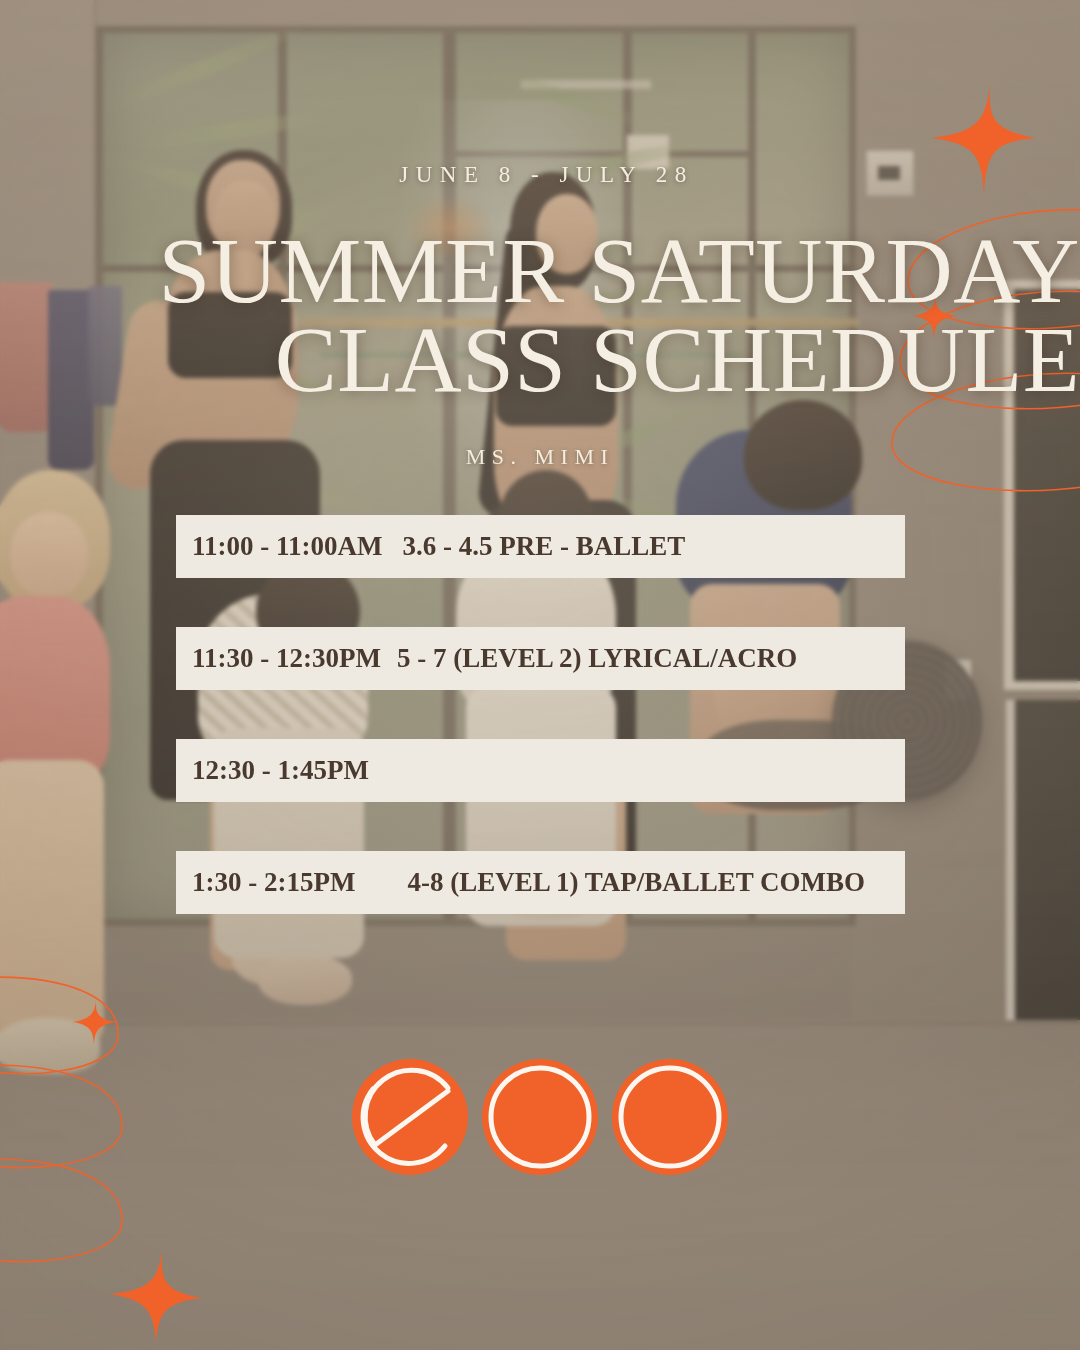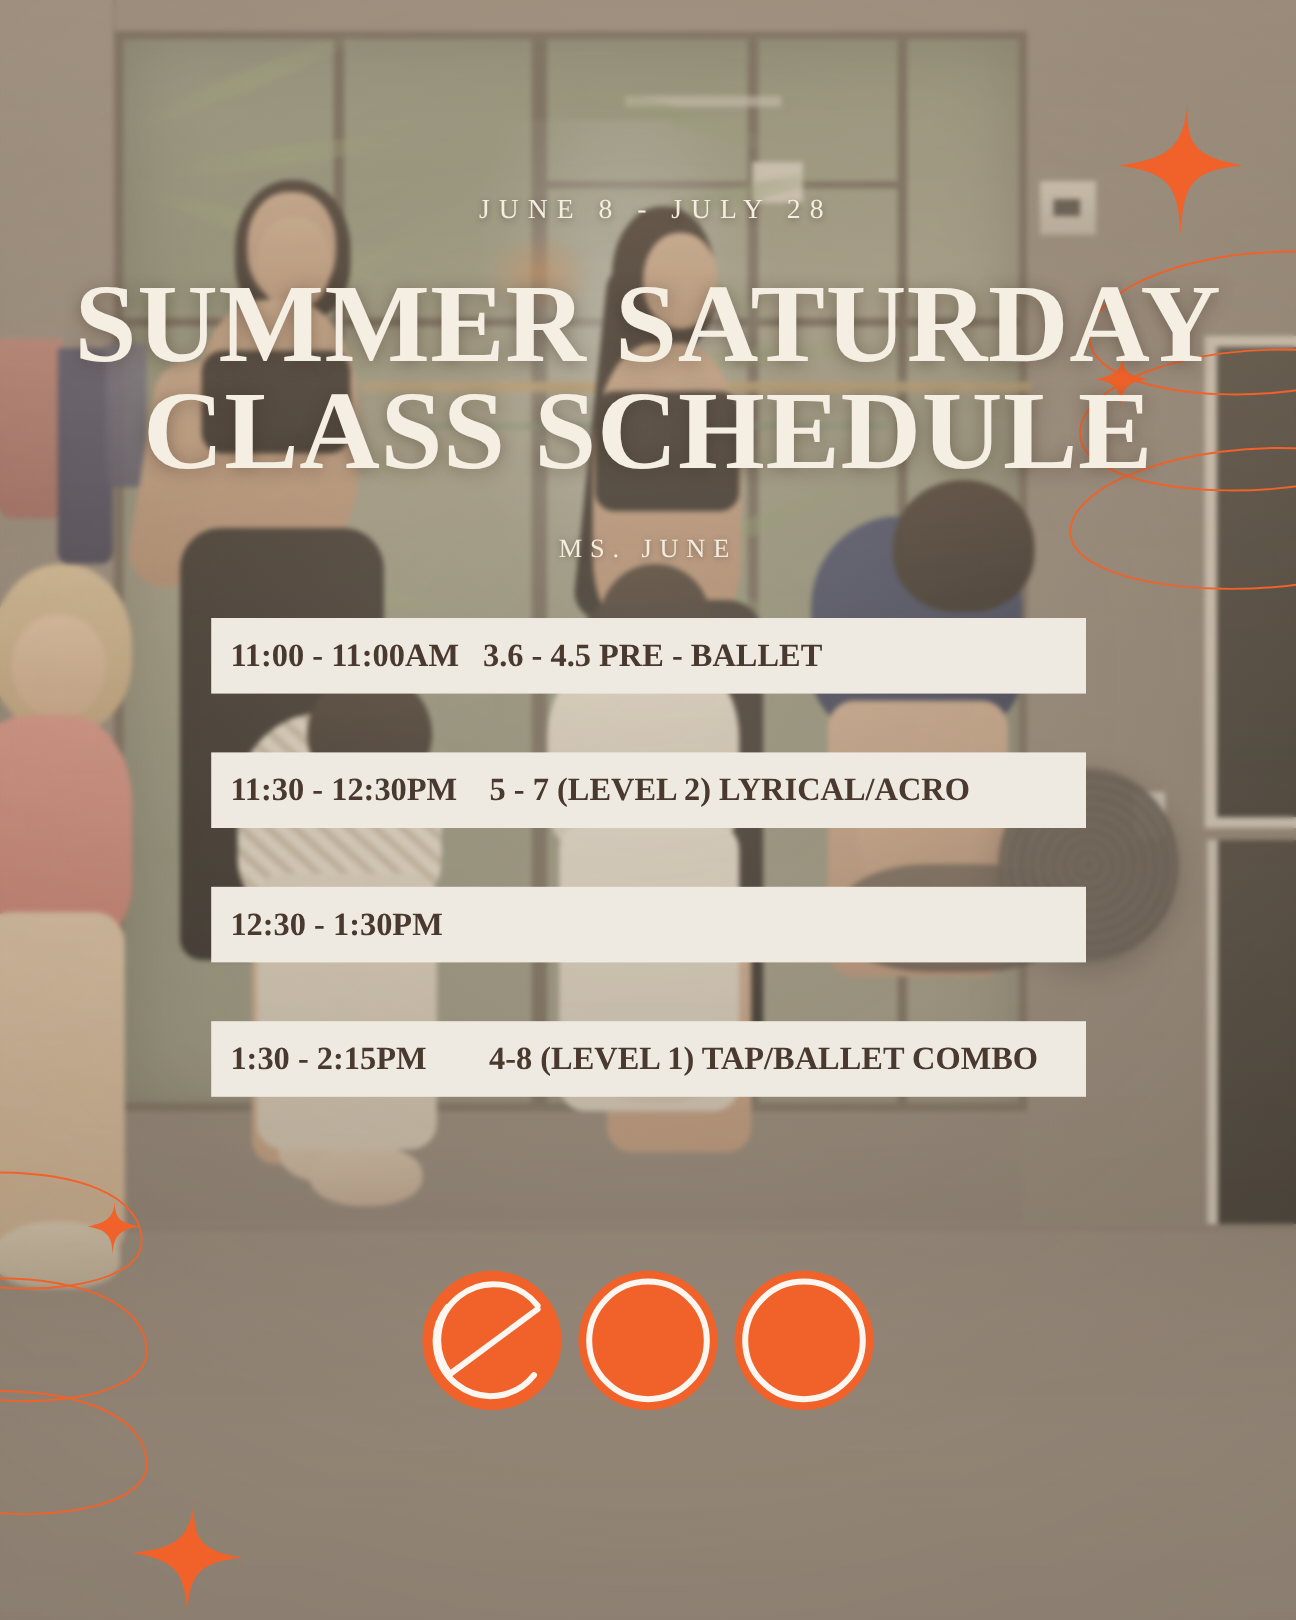--- a/index.html
+++ b/index.html
@@ -280,23 +280,23 @@
     text-align:center;
     font-family:"Liberation Serif", serif;
     font-size:23px; font-weight:400;
     letter-spacing:7.5px;
     color:#f4ede1;
     text-shadow:0 1px 5px rgba(60,45,32,.45);
   }
 
   .title {
     position:absolute; left:0; right:0; top:226px;
-    text-align:center;
+    text-align:right;
     font-family:"Liberation Serif", serif;
-    font-weight:700;
+    font-weight:400;
     font-size:93px;
     line-height:0.96;
     letter-spacing:0.5px;
     color:#f5efe3;
     text-shadow:0 2px 14px rgba(60,44,30,.42);
   }
   .title .l2 { display:block; }
 
   .instructor {
     position:absolute; left:0; right:0; top:444px;
@@ -326,21 +326,21 @@
   }
   .row .cls {
     font-family:"Liberation Serif", serif;
     font-weight:700;
     font-size:27px;
     color:#4a392e;
     white-space:nowrap;
   }
   
   .row.r1 .cls { margin-left:20px; }
-  .row.r2 .cls { margin-left:27px; }
+  .row.r2 .cls { margin-left:16px; }
   .row.r3 .cls { margin-left:44px; }
   .row.r4 .cls { margin-left:52px; }
   .row.r4 { }
 
   .logo {
     position:absolute; left:0; right:0; top:1055px;
     display:flex; justify-content:center; align-items:center;
     gap:6px;
   }
   .logo svg { display:block; }
@@ -490,33 +490,33 @@
 
   <div class="content">
 
     <div class="eyebrow">JUNE 8 - JULY 28</div>
 
     <h1 class="title">
       <span class="l1">SUMMER SATURDAY</span>
       <span class="l2">CLASS SCHEDULE</span>
     </h1>
 
-    <div class="instructor">MS. JUNE</div>
+    <div class="instructor">MS. MIMI</div>
 
     <div class="schedule">
       <div class="row r1">
         <span class="time">11:00 - 11:00AM</span>
         <span class="cls">3.6 - 4.5 PRE - BALLET</span>
       </div>
       <div class="row r2">
         <span class="time">11:30 - 12:30PM</span>
         <span class="cls">5 - 7 (LEVEL 2) LYRICAL/ACRO</span>
       </div>
       <div class="row r3">
-        <span class="time">12:30 - 1:30PM</span>
+        <span class="time">12:30 - 1:45PM</span>
       </div>
       <div class="row r4">
         <span class="time">1:30 - 2:15PM</span>
         <span class="cls">4-8 (LEVEL 1) TAP/BALLET COMBO</span>
       </div>
     </div>
 
     <div class="logo">
       <svg width="124" height="124" viewBox="0 0 124 124">
         <circle cx="62" cy="62" r="58" fill="#F0622A"></circle>

